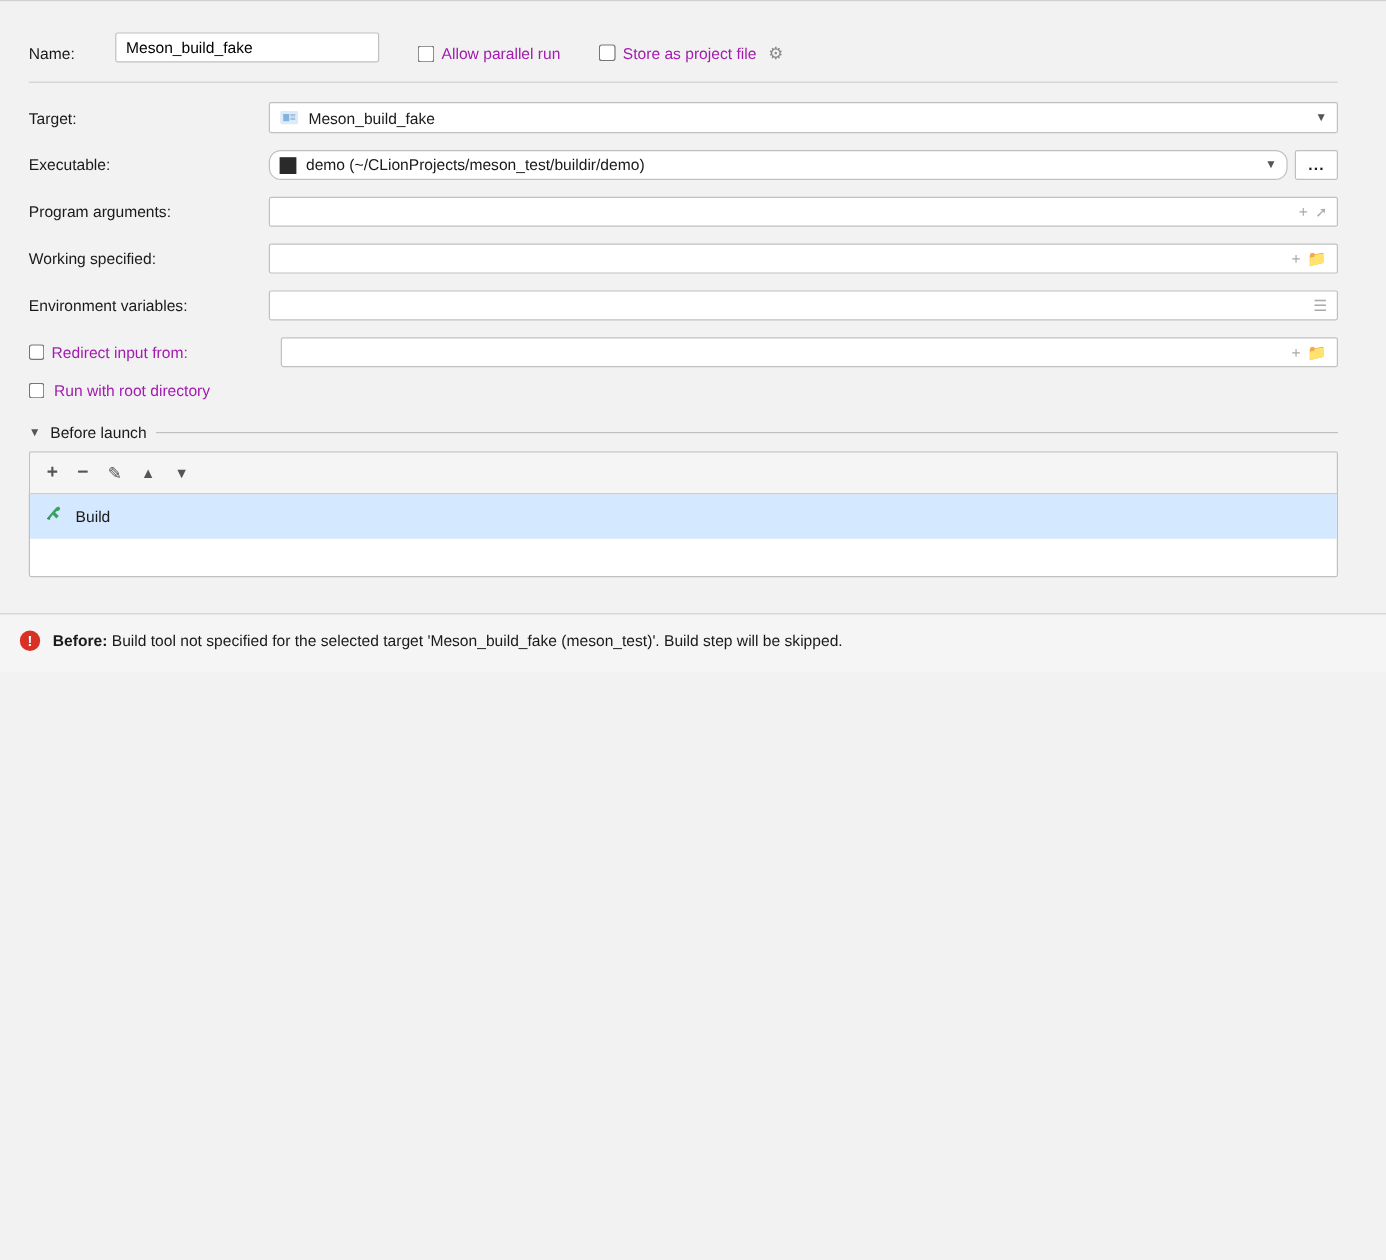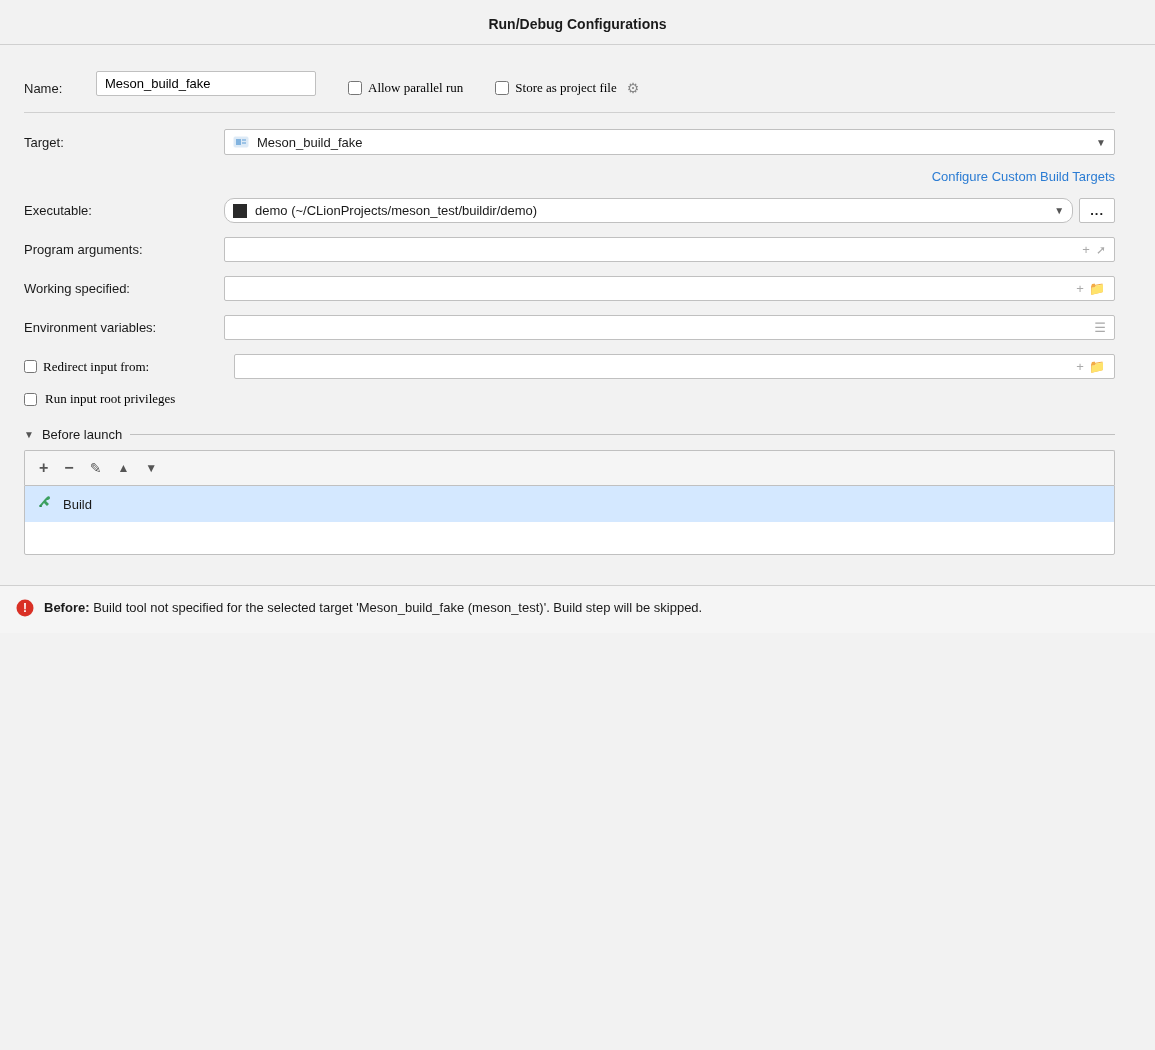--- a/index.html
+++ b/index.html
@@ -55,22 +55,21 @@
       gap: 6px;
       margin-left: 20px;
     }
     .checkbox-group input[type=checkbox] {
       width: 14px;
       height: 14px;
       accent-color: #4a90d9;
     }
     .checkbox-label {
       font-size: 13px;
-      color: #000000;
-      font-family: Liberation Serif, serif;
+      color: #a21caf;
     }
     .gear-icon {
       color: #888;
       font-size: 14px;
       margin-left: 4px;
       cursor: pointer;
     }
     
     .divider {
       height: 1px;
@@ -319,21 +318,20 @@
     }
     .warning-bold {
       font-weight: 700;
     }
   </style>
 </head>
 <body>
 
 <div class="dialog">
 
-  <div class="dialog-title">Run/Debug Configurations</div>
 
   <div class="divider"></div>
 
   <div class="main-content">
 
     <div class="name-row">
       <span class="name-label">Name:</span>
       <input class="name-input" type="text" value="Meson_build_fake" style="">
       <div class="checkbox-group">
         <input type="checkbox" id="allow-parallel" style="">
@@ -361,21 +359,20 @@
                 <rect x="9" y="8" width="4" height="2" fill="#5b9bd5" opacity="0.5"></rect>
               </svg>
             </span>
             <span>Meson_build_fake</span>
           </div>
           <span class="dropdown-arrow">▼</span>
         </div>
       </div>
     </div>
 
-    <div class="configure-link">Configure Custom Build Targets</div>
 
     <div class="form-row">
       <span class="form-label">Executable:</span>
       <div class="form-field">
         <div class="executable-dropdown-wrapper">
           <div class="executable-dropdown">
             <div class="executable-dropdown-left">
               <span class="exec-icon"></span>
               <span>demo (~/CLionProjects/meson_test/buildir/demo)</span>
             </div>
@@ -435,21 +432,21 @@
           <div class="input-icons">
             <span class="input-icon">+</span>
             <span class="input-icon">📁</span>
           </div>
         </div>
       </div>
     </div>
 
     <div class="root-row">
       <input type="checkbox" id="root-priv" style="">
-      <label for="root-priv" class="checkbox-label">Run input root privileges</label>
+      <label for="root-priv" class="checkbox-label">Run with root directory</label>
     </div>
 
     <div class="before-launch-section">
       <div class="before-launch-header">
         <span class="collapse-arrow">▼</span>
         <span class="section-title">Before launch</span>
         <div class="section-line"></div>
       </div>
 
       <div class="launch-toolbar">

